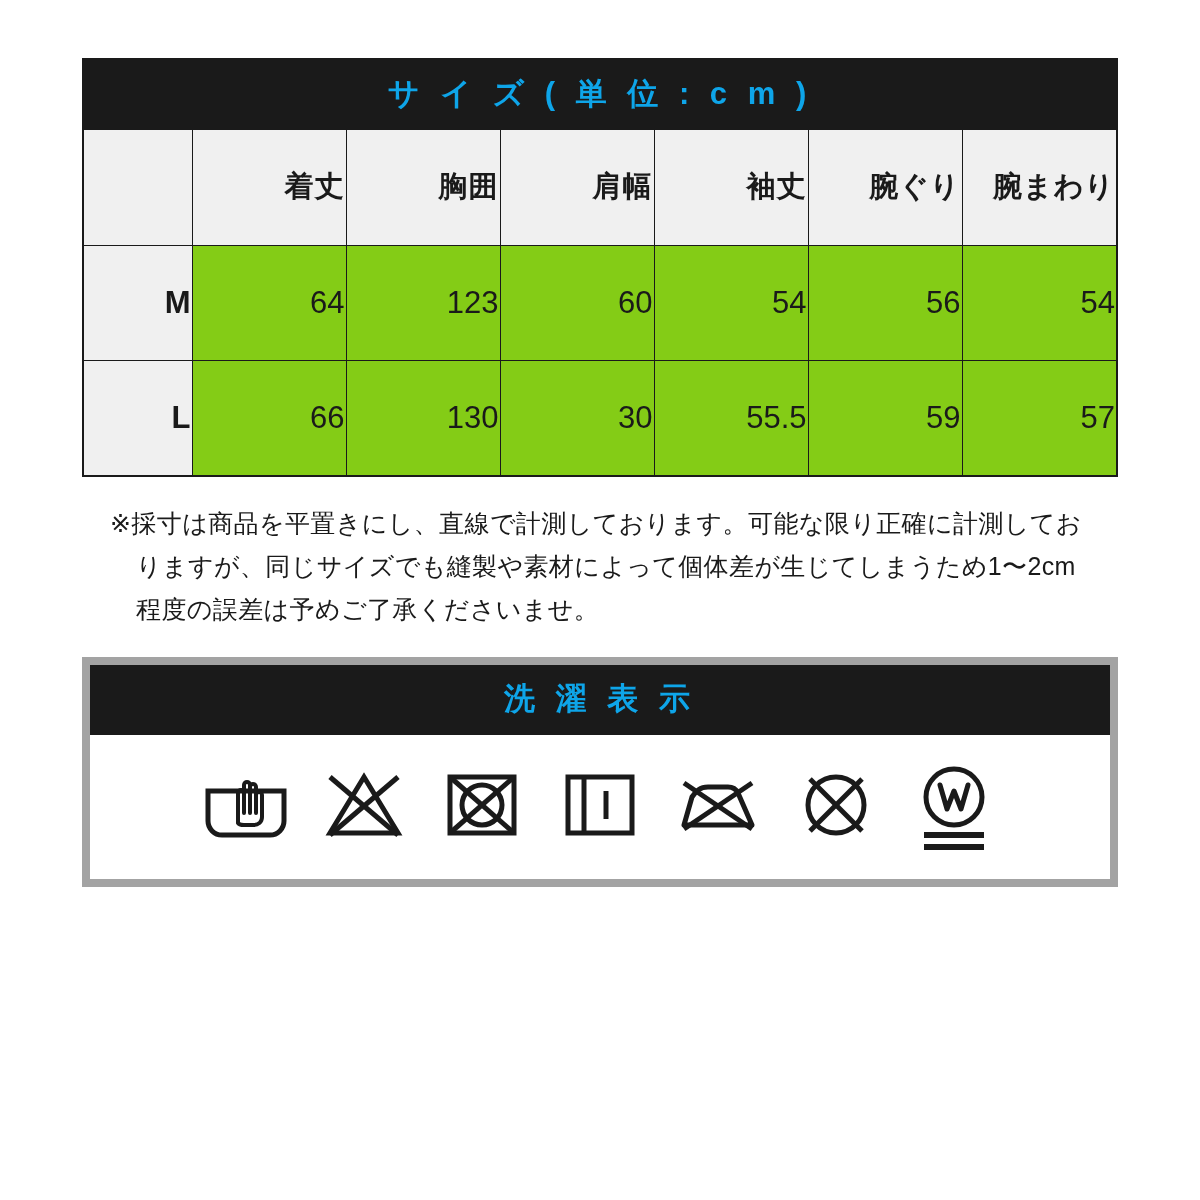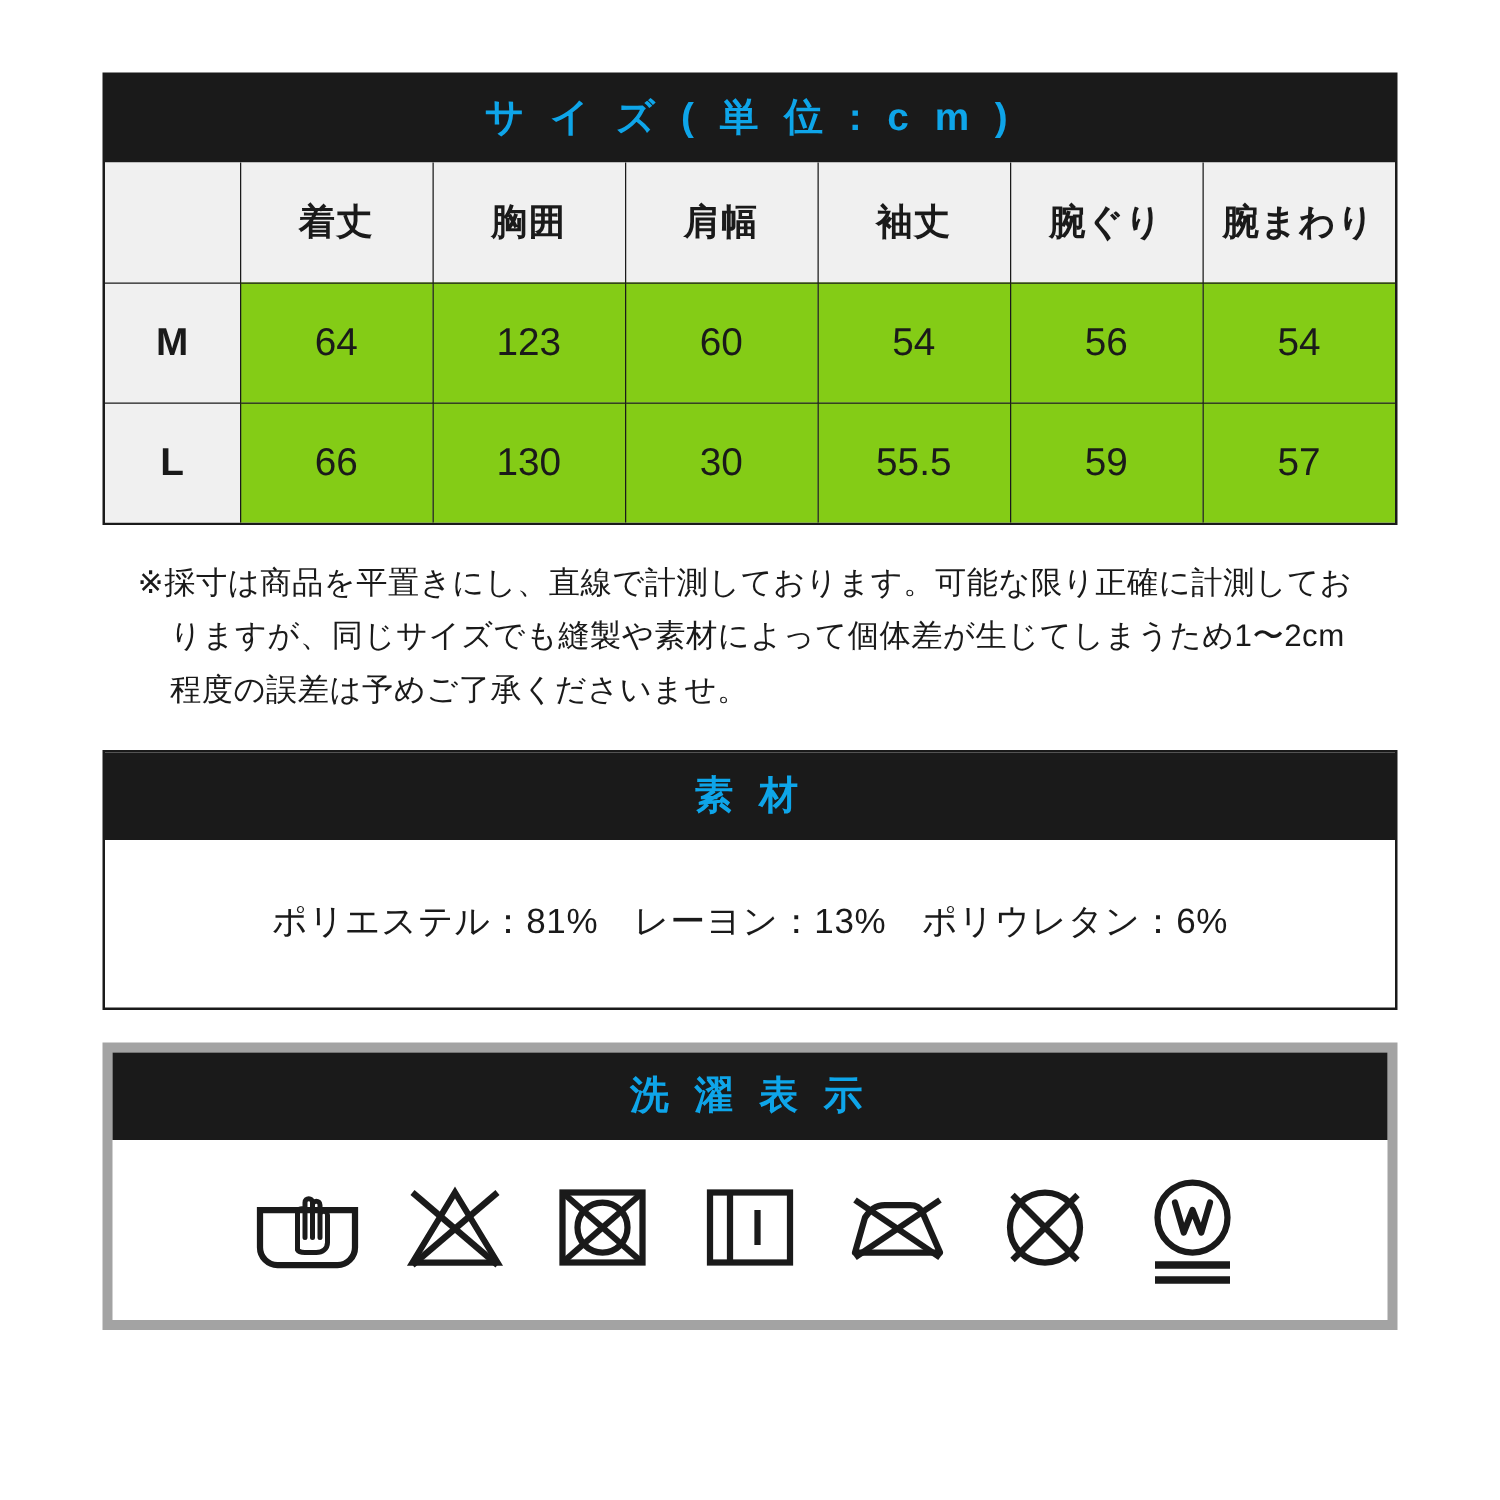--- a/index.html
+++ b/index.html
@@ -39,24 +39,24 @@
     line-height: 1.1;
   }
   table.size-table {
     width: 100%;
     border-collapse: collapse;
     table-layout: fixed;
   }
   table.size-table th,
   table.size-table td {
     border: 1px solid #1a1a1a;
-    text-align: center;
+    text-align: right;
     font-size: 30px;
     font-weight: bold;
-    height: 96px;
+    height: 115px;
     box-sizing: border-box;
     margin-left: 34px;
   }
   table.size-table thead th {
     background: #f0f0f0;
     font-size: 29px;
     letter-spacing: 1px;
   }
   table.size-table th.corner {
     background: #f0f0f0;
@@ -169,24 +169,20 @@
           <td>57</td>
         </tr>
       </tbody>
     </table>
   </section>
 
   <section class="notes">
     <p class="note">※採寸は商品を平置きにし、直線で計測しております。可能な限り正確に計測しておりますが、同じサイズでも縫製や素材によって個体差が生じてしまうため1〜2cm程度の誤差は予めご了承くださいませ。</p>
   </section>
 
-  <section class="material-block">
-    <div class="block-title">素 材</div>
-    <div class="material-body">ポリエステル：81%　レーヨン：13%　ポリウレタン：6%</div>
-  </section>
 
   <section class="laundry-block">
     <div class="block-title">洗 濯 表 示</div>
     <div class="laundry-body">
 
       <span>
         <svg width="92" height="84" viewBox="0 0 92 84">
           <path d="M8 28 H84 V58 a14 14 0 0 1 -14 14 H22 a14 14 0 0 1 -14 -14 Z" fill="none" stroke="#1a1a1a" stroke-width="5"></path>
           <path d="M38 60 V30 c0-4 6-4 6 0 v20 V22 c0-4 6-4 6 0 v28 V24 c0-4 6-4 6 0 v26 V32 c0-4 6-4 6 0 v22 c0 5-4 8-9 8 h-9 c-5 0-6-2-6-2 z" fill="none" stroke="#1a1a1a" stroke-width="4" stroke-linejoin="round"></path>
         </svg>

